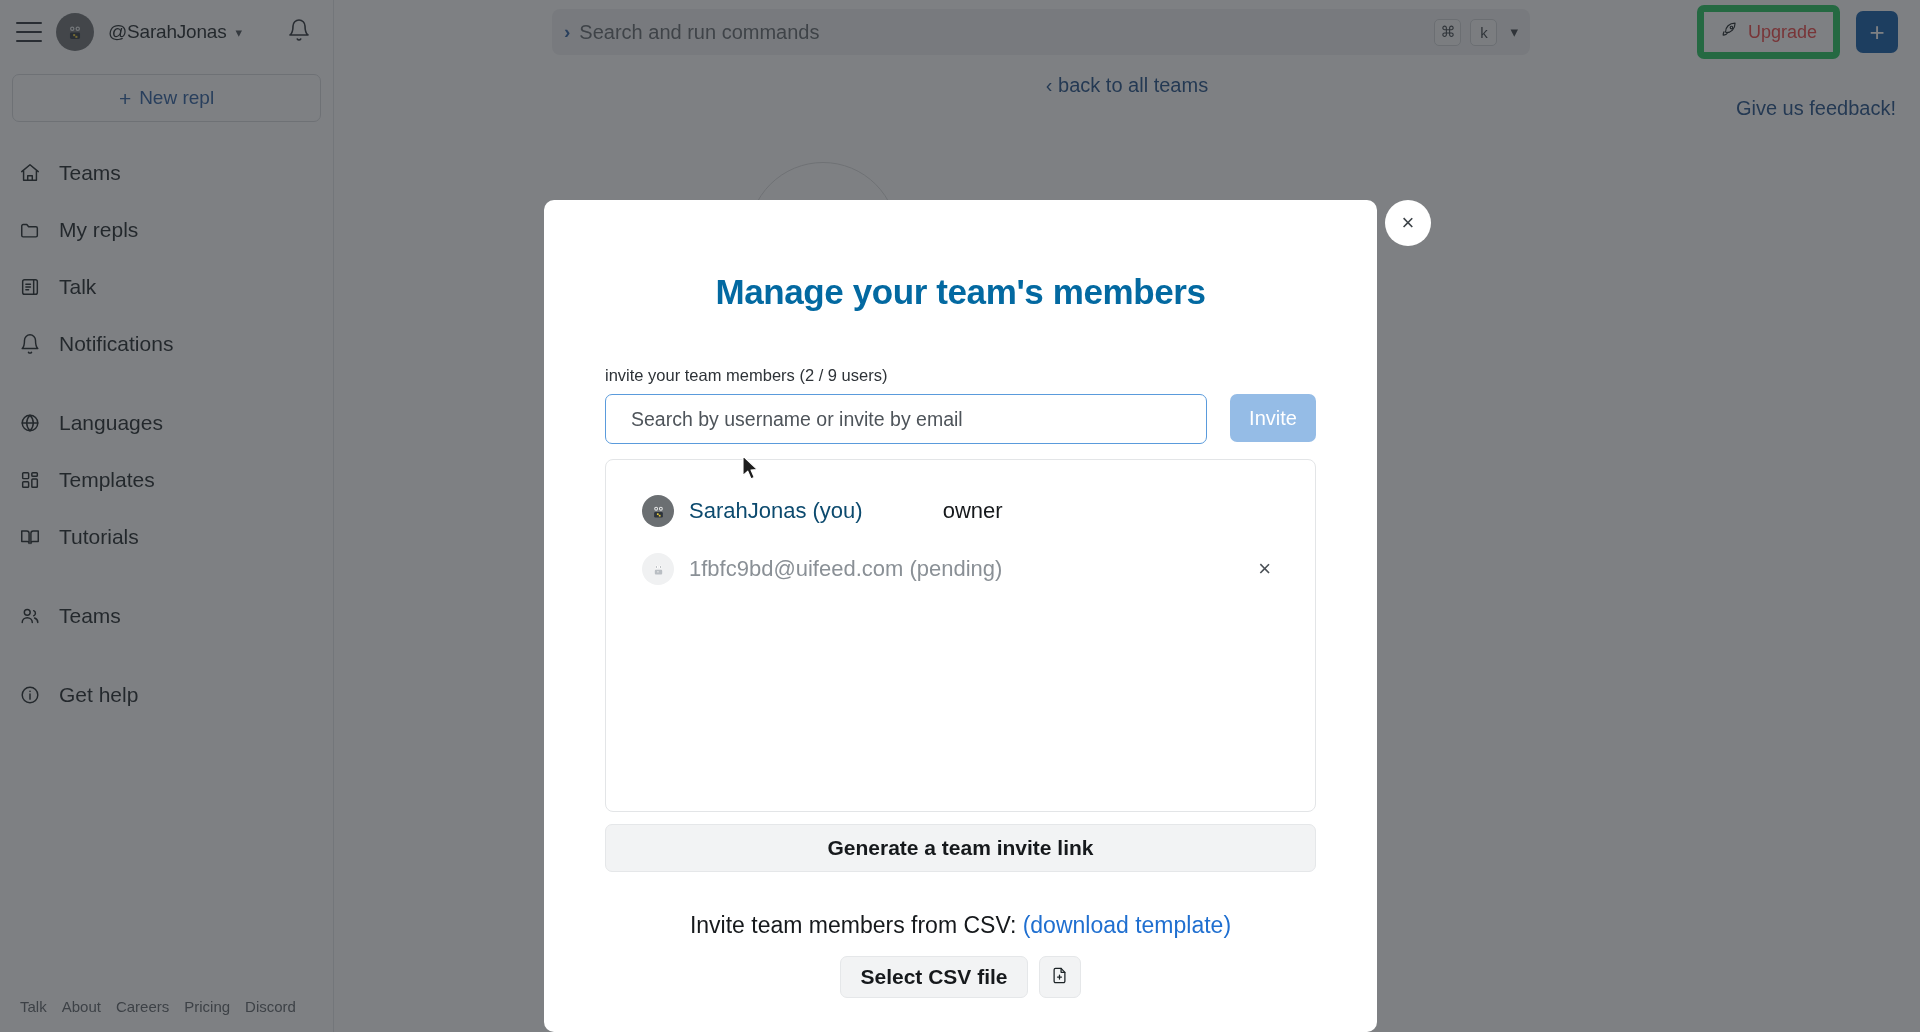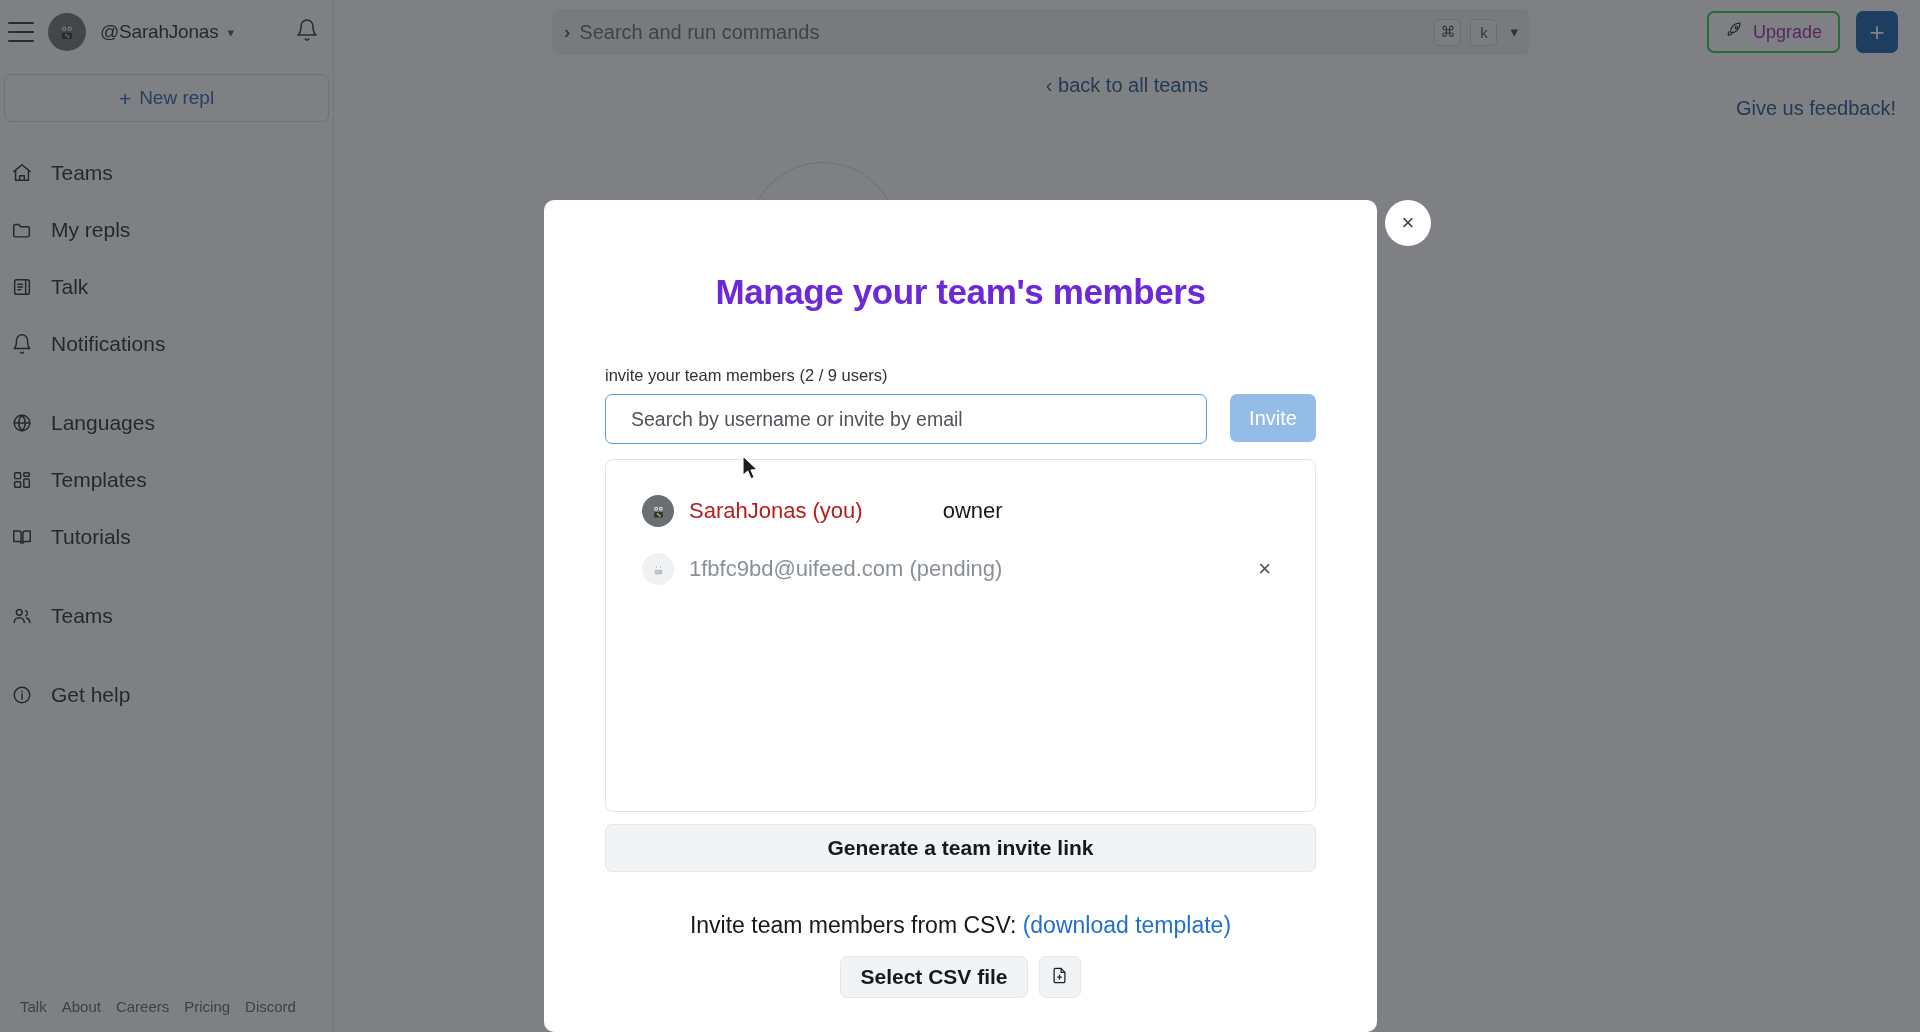--- a/index.html
+++ b/index.html
@@ -12,21 +12,21 @@
   }
   #root { position: relative; width: 1920px; height: 1032px; }
 
   
   .app { position: absolute; inset: 0; display: flex; background: #fff; }
 
   
   .sidebar {
     width: 334px; height: 1032px; flex: 0 0 334px;
     background: #fff; border-right: 1px solid #e4e6e8;
-    display: flex; flex-direction: column; padding: 0 2px;
+    display: flex; flex-direction: column; padding: 0 10px;
     position: relative;
   }
   .sb-top { display: flex; align-items: center; gap: 14px; height: 64px; padding: 0 6px; }
   .hamburger { width: 26px; height: 20px; display: flex; flex-direction: column; justify-content: space-between; cursor: pointer; }
   .hamburger span { display: block; height: 2.4px; background: #2b3137; border-radius: 2px; }
   .avatar-sm {
     width: 38px; height: 38px; border-radius: 50%;
     background: #6b6f72; flex: 0 0 38px;
     display: flex; align-items: center; justify-content: center;
   }
@@ -69,23 +69,23 @@
   .search-chev { color: #2b5ea0; font-size: 19px; font-weight: 600; }
   .search-ph { color: #62686d; font-size: 20px; flex: 1; }
   .kbd {
     min-width: 27px; height: 27px; border: 1px solid #cfd2d5; border-radius: 5px;
     background: #f7f8f8; display: flex; align-items: center; justify-content: center;
     font-size: 15px; color: #3d4348; padding: 0 5px;
   }
   .chev-dn { color: #3d4348; font-size: 15px; margin-left: 4px; }
   .spacer { flex: 1; }
   .upgrade {
-    height: 42px; border: 2px solid #22c55e; border-radius: 7px; background: #fff;
+    height: 54px; border: 7px solid #22c55e; border-radius: 7px; background: #fff;
     display: flex; align-items: center; gap: 9px; padding: 0 16px;
-    font-size: 18px; color: #a21caf; cursor: pointer;
+    font-size: 18px; color: #ef4444; cursor: pointer;
   }
   .plus-btn {
     width: 42px; height: 42px; border-radius: 7px; background: #0d5aa7;
     display: flex; align-items: center; justify-content: center; cursor: pointer;
     color: #fff; font-size: 26px; font-weight: 300; line-height: 1;
   }
 
   .subbar { display: flex; align-items: center; padding: 10px 24px 0 24px; flex-direction: column; }
   .back-link { color: #1f4e87; font-size: 20px; cursor: pointer; }
   .feedback-link { margin-left: auto; color: #1f4e87; font-size: 20px; cursor: pointer; }
@@ -114,21 +114,21 @@
 
   
   .scrim { position: absolute; inset: 0; background: rgba(40,44,48,.60); }
   .modal {
     position: absolute; left: 544px; top: 200px;
     width: 833px; height: 832px;
     background: #fff; border-radius: 10px;
     padding: 0 61px; overflow: hidden;
   }
   .modal-title {
-    text-align: center; font-size: 35px; font-weight: 700; color: #6d28d9;
+    text-align: center; font-size: 35px; font-weight: 700; color: #0369a1;
     margin-top: 72px; letter-spacing: -.4px;
   }
   .field-label { font-size: 16.5px; color: #2e3338; margin-top: 54px; }
   .invite-row { display: flex; gap: 23px; margin-top: 9px; align-items: flex-start; }
   .invite-input {
     flex: 1; height: 50px; border: 1.6px solid #5a9bdc; border-radius: 7px;
     background: #fff; padding: 0 25px; font-size: 19.5px; color: #2e3338;
     font-family: "Liberation Sans", sans-serif; outline: none;
   }
   .invite-input::placeholder { color: #4e545a; }
@@ -142,21 +142,21 @@
     border: 1px solid #e3e5e7; border-radius: 8px; background: #fff; overflow: hidden;
   }
   .member-row { display: flex; align-items: center; height: 58px; padding: 0 36px; }
   .member-row.first { margin-top: 22px; }
   .m-av {
     width: 32px; height: 32px; border-radius: 50%; flex: 0 0 32px;
     display: flex; align-items: center; justify-content: center; margin-right: 15px;
   }
   .m-av.owner { background: #6b6f72; }
   .m-av.pending { background: #f0f1f2; }
-  .m-name { font-size: 22px; color: #b91c1c; }
+  .m-name { font-size: 22px; color: #0c4a6e; }
   .m-name.pending { color: #8a9096; }
   .m-role { font-size: 22px; color: #16191c; margin-left: 80px; }
   .m-x {
     margin-left: auto; font-size: 22px; color: #4a5056; cursor: pointer;
     padding: 4px 8px; line-height: 1;
   }
   .gen-link {
     margin-top: 12px; height: 48px; width: 100%;
     background: #f2f3f4; border: 1px solid #e5e7e9; border-radius: 7px;
     display: flex; align-items: center; justify-content: center;

